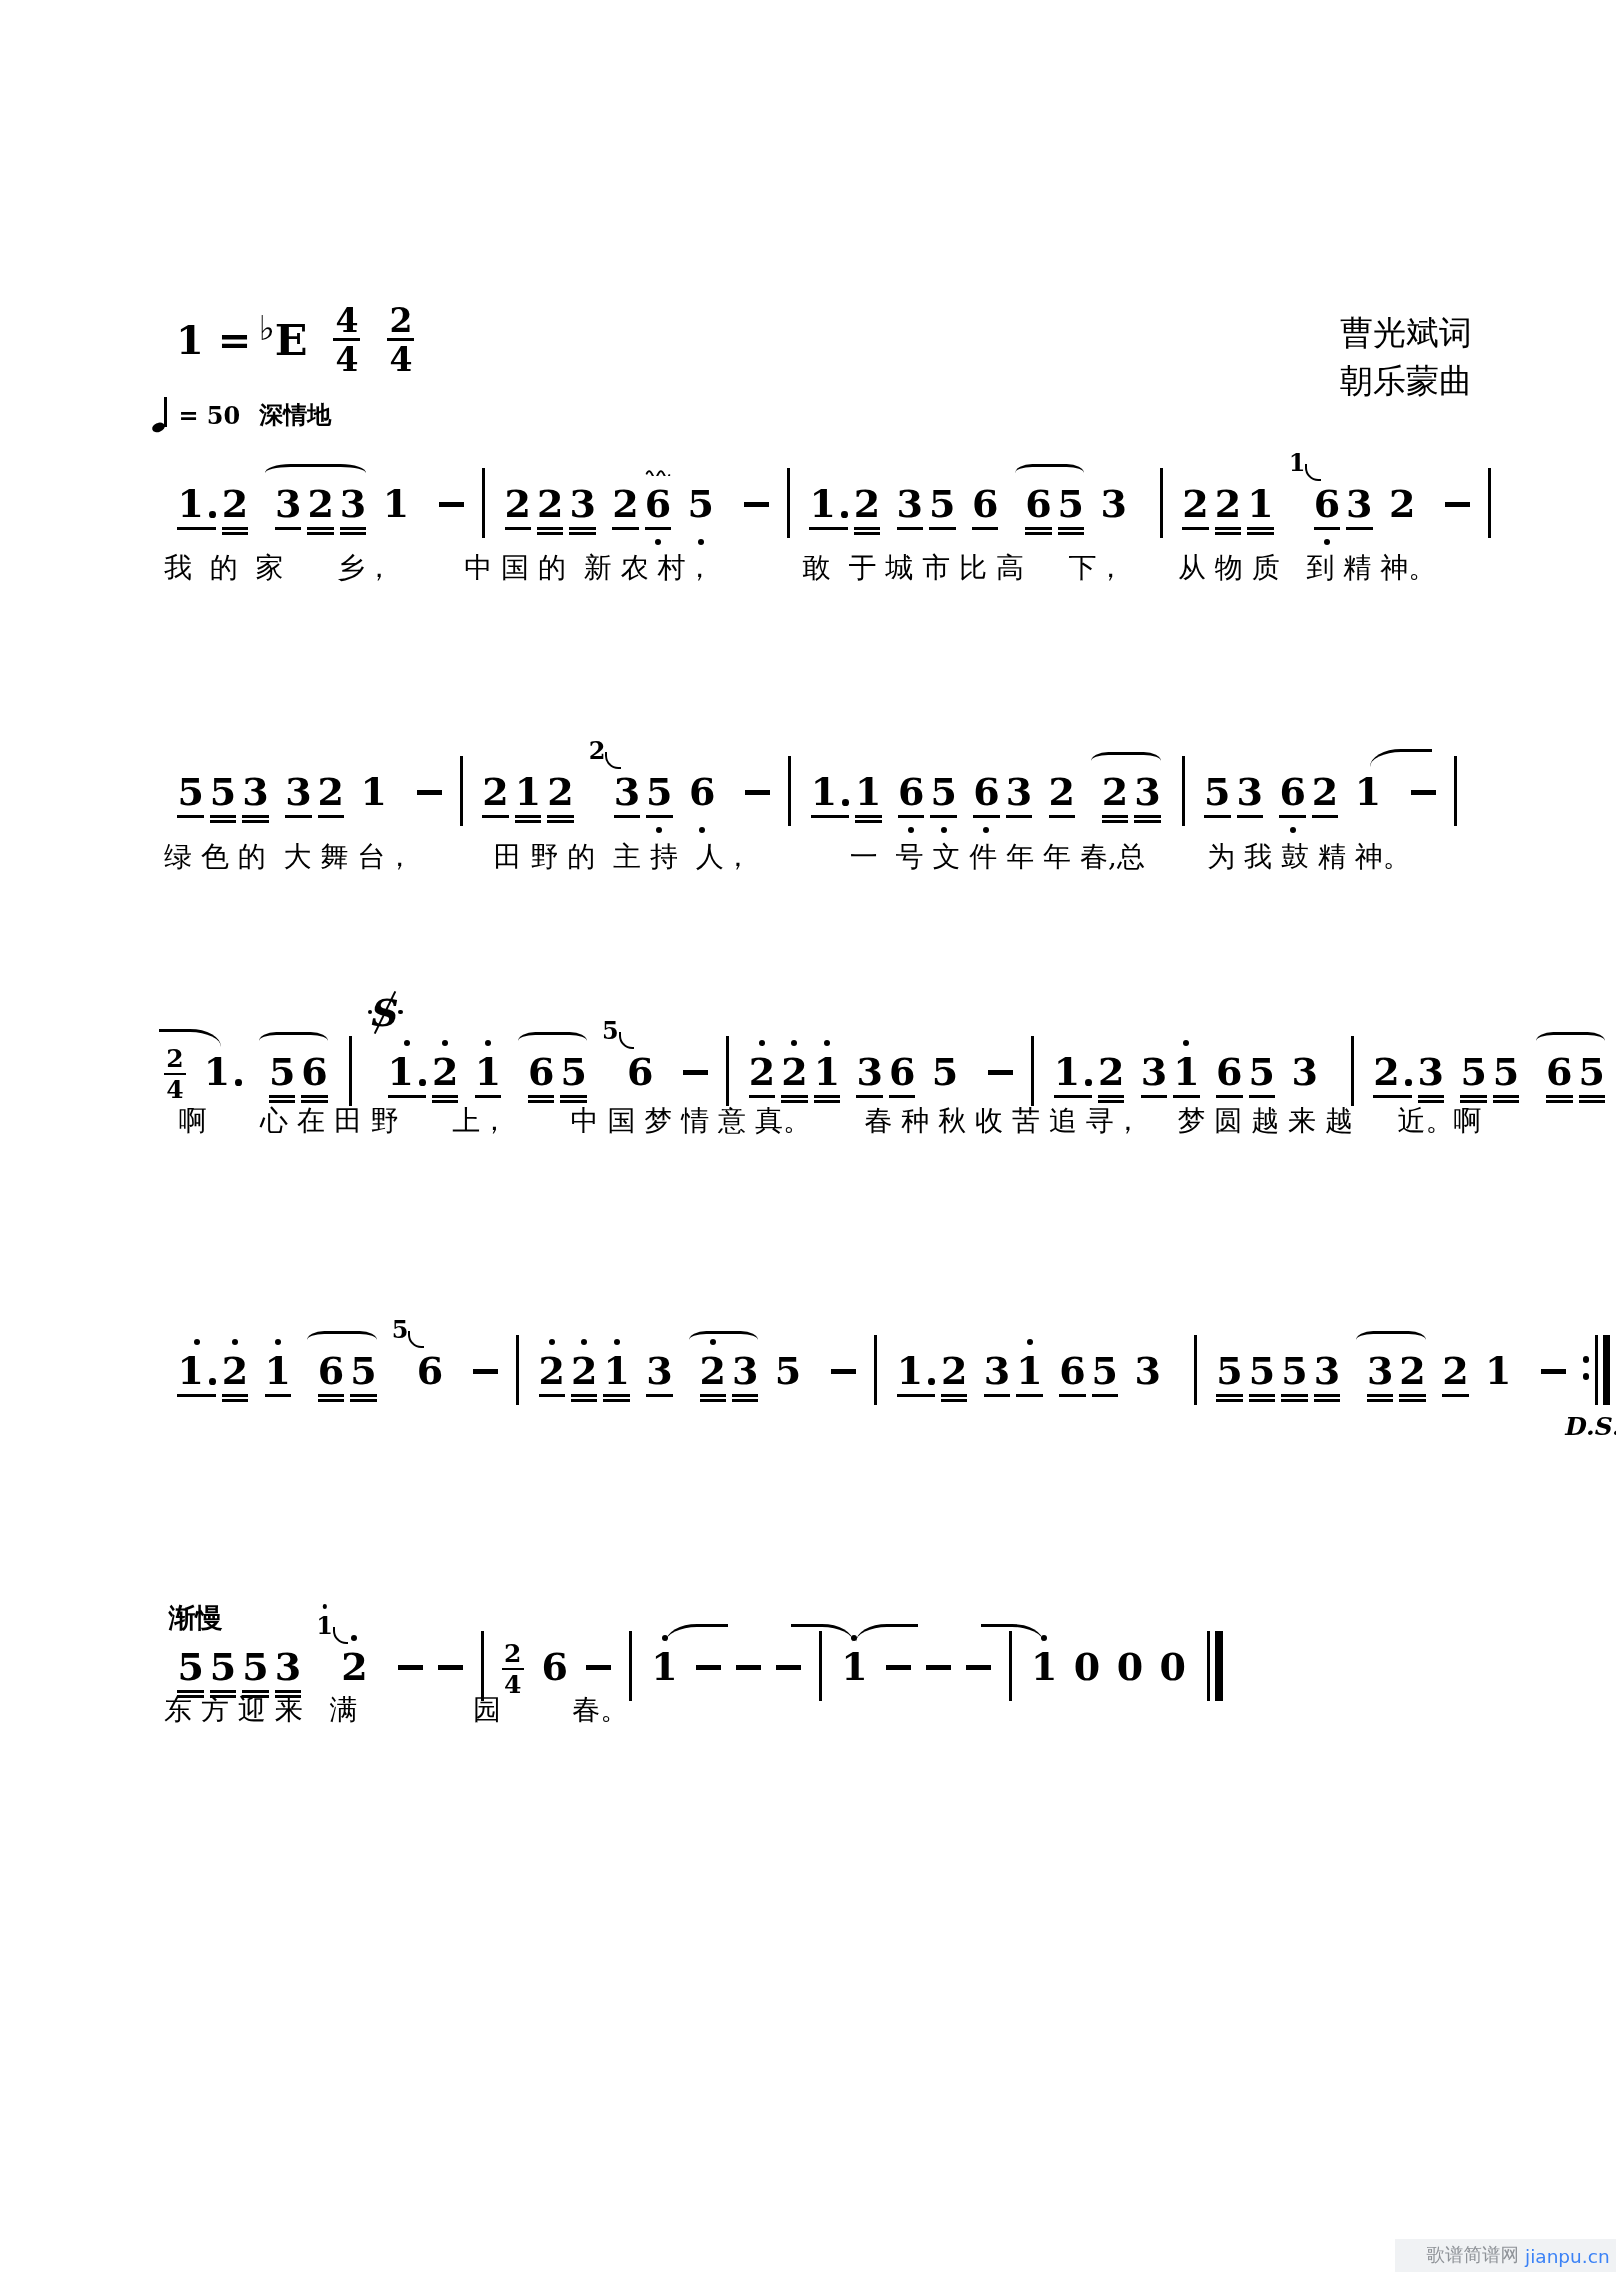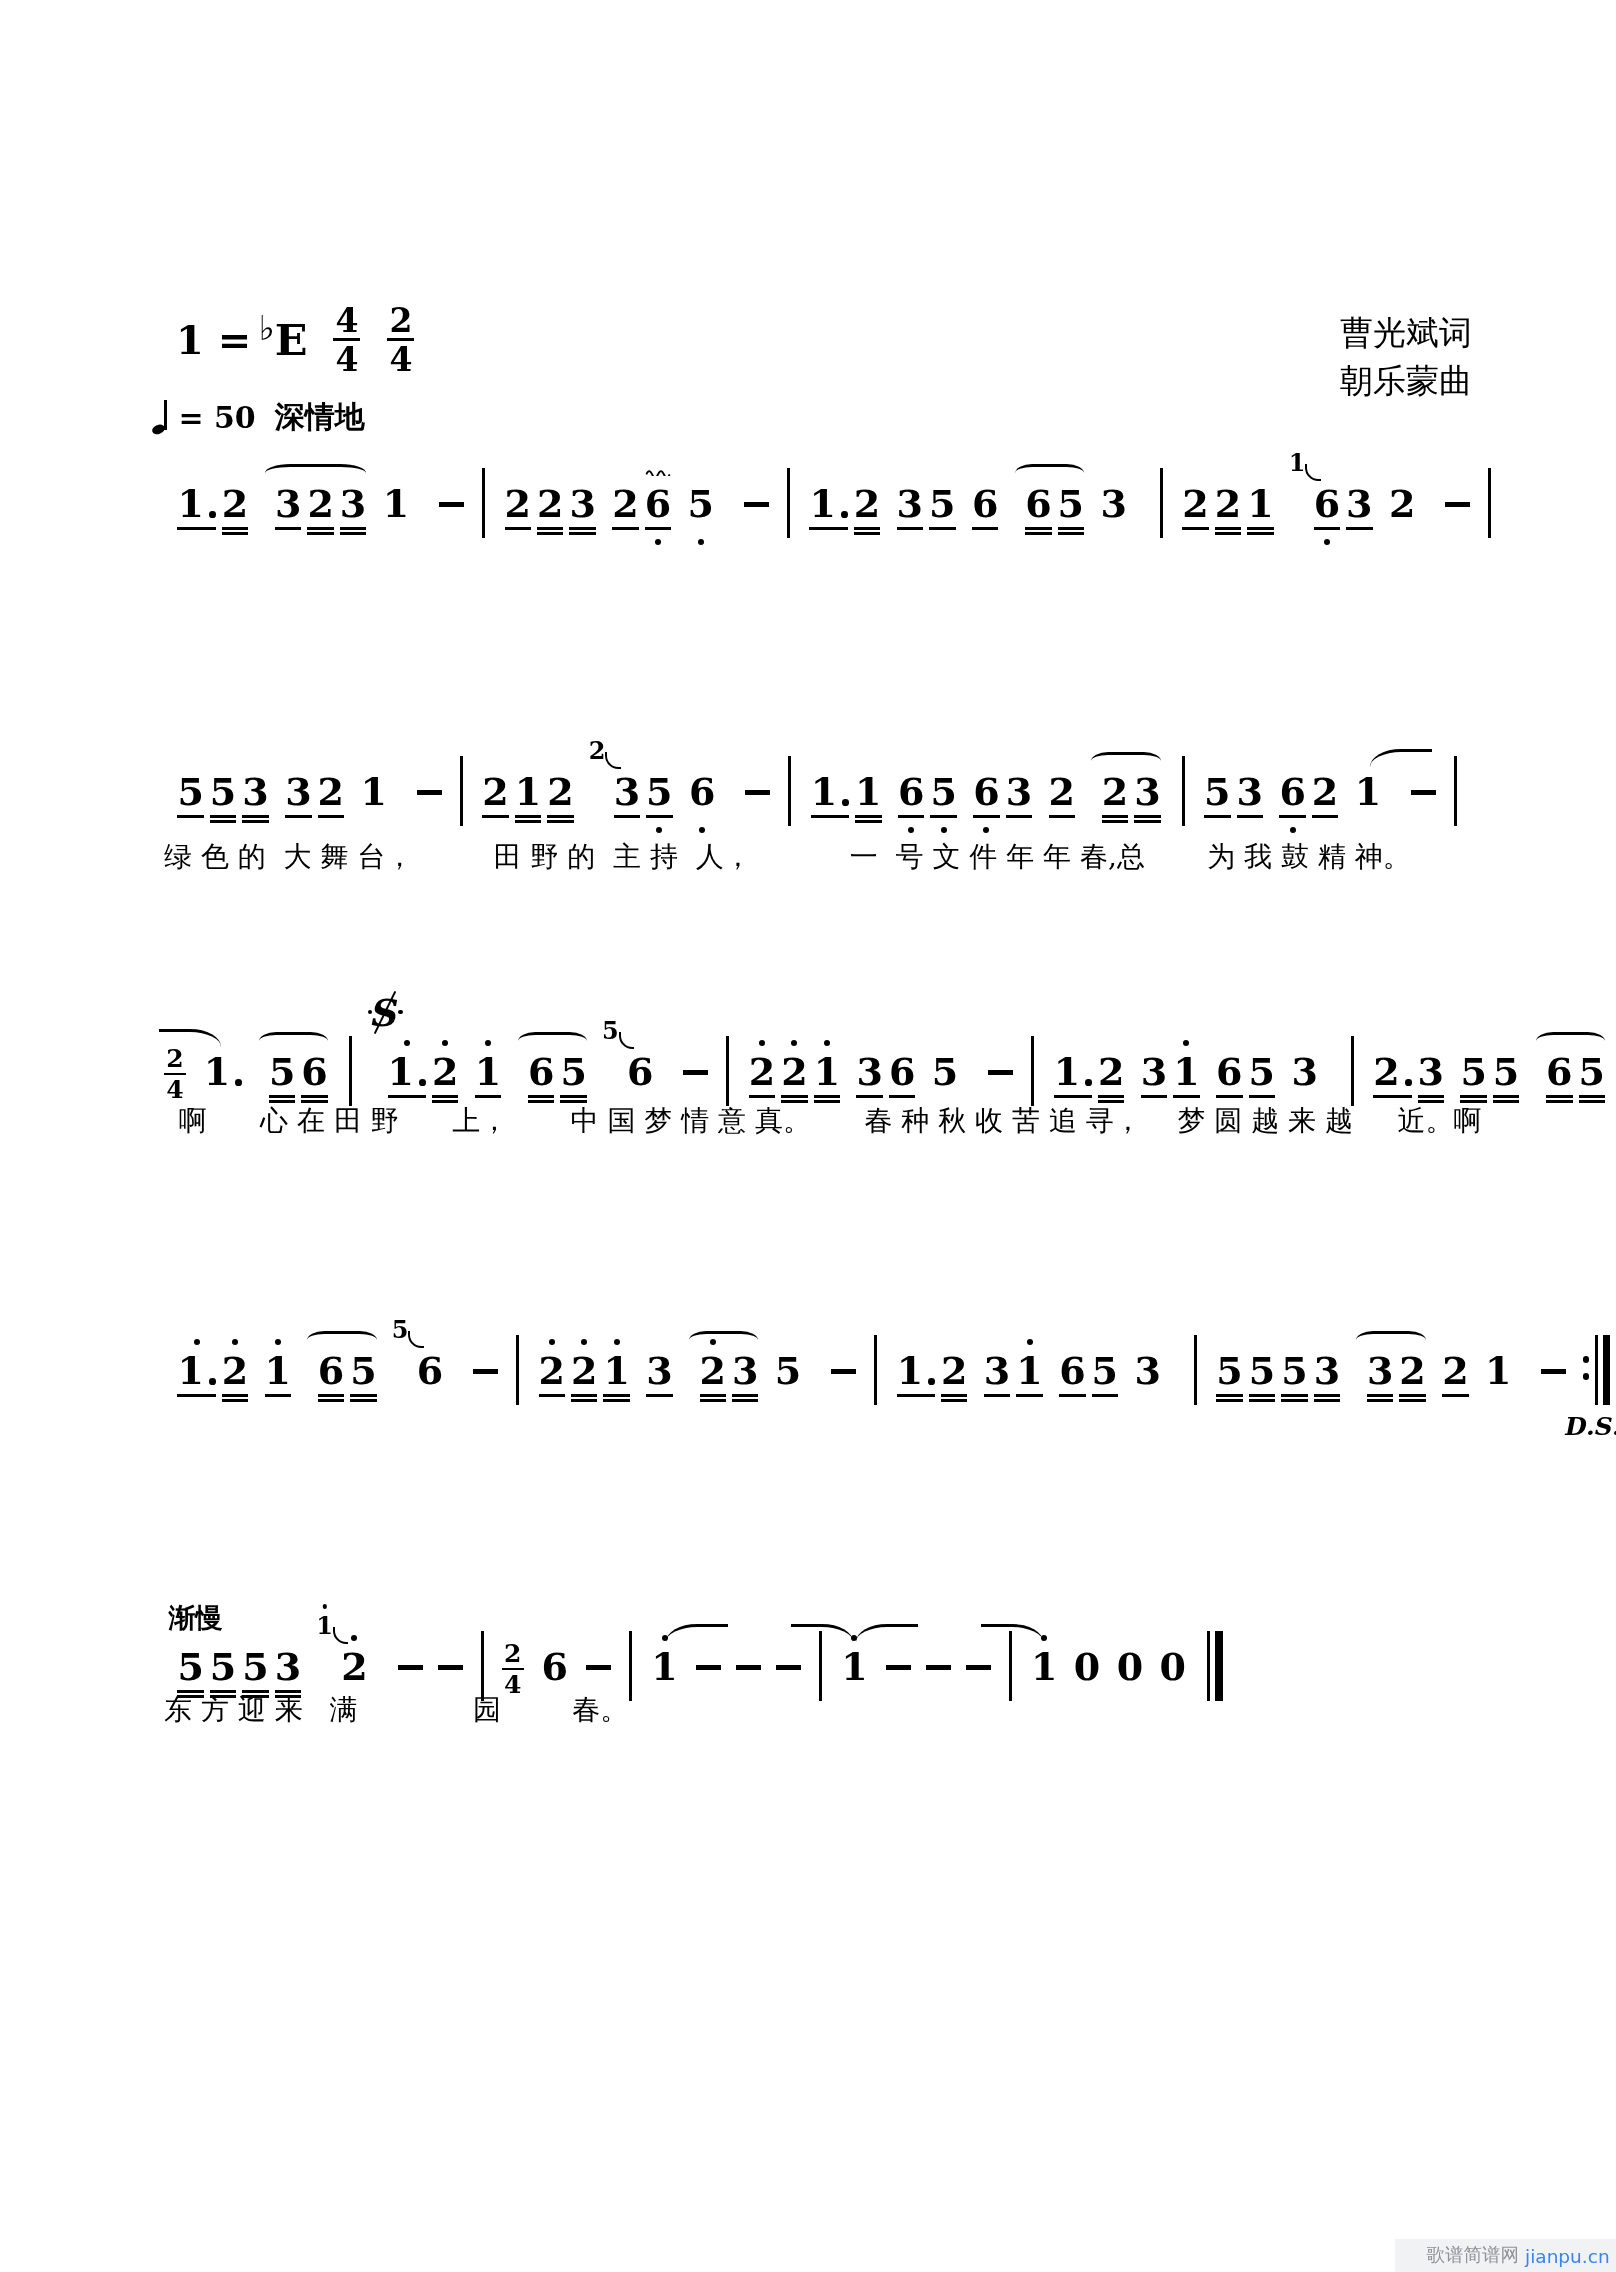--- a/index.html
+++ b/index.html
@@ -10,21 +10,21 @@
   
   .title{position:absolute;top:157px;left:0;width:100%;text-align:center;
          font-size:68px;font-weight:bold;letter-spacing:43px;text-indent:43px;line-height:1.1;}
   .keyline{position:absolute;left:176px;top:302px;display:flex;align-items:center;font-weight:bold;}
   .keyline .kpre{font-size:40px;}
   .keyline .kflat{font-size:34px;position:relative;top:-12px;margin-left:7.4px;}
   .keyline .knote{font-size:43px;}
   .frac{display:inline-flex;flex-direction:column;align-items:center;line-height:1;margin-left:25px;}
   .frac .fn{font-size:33px;font-weight:bold;padding:1.5px 3px;}
   .frac .fl{height:3px;background:#000;width:27px;}
-  .tempoline{position:absolute;left:152px;top:397px;display:flex;align-items:center;font-weight:bold;font-size:30px;}
+  .tempoline{position:absolute;left:152px;top:397px;display:flex;align-items:center;font-weight:bold;font-size:24px;}
   .qnote{position:relative;width:19px;height:36px;margin-right:7.4px;}
   .qnote::before{content:"";position:absolute;left:0;bottom:1.5px;width:12.6px;height:9px;background:#000;
                  border-radius:50%;transform:rotate(-20deg);}
   .qnote::after{content:"";position:absolute;right:4.4px;top:0;width:3px;height:30px;background:#000;}
   .tempo-text{margin-left:19px;}
   .credits{position:absolute;right:145px;top:309px;text-align:center;font-size:33px;line-height:1.45;}
 
   
   .mline{position:absolute;left:164px;}
   .mline.l1{top:474px;}
@@ -304,20 +304,21 @@
             <span class="ul"></span>
           </span>
         </span>
         <span class="note sp">
           <span class="dg">2</span>
           <span class="unders"></span>
         </span>
         <span class="dash"></span>
         <span class="bar"></span>
       </div>
+    <div class="lyr">我  的  家      乡，        中 国 的  新 农 村，          敢  于 城 市 比 高     下，      从 物 质   到 精 神。</div>
   </div>
   <div class="mline l2">
     <div class="nrow">
         <span class="note">
           <span class="dg">5</span>
           <span class="unders">
             <span class="ul"></span>
           </span>
         </span>
         <span class="note t">

